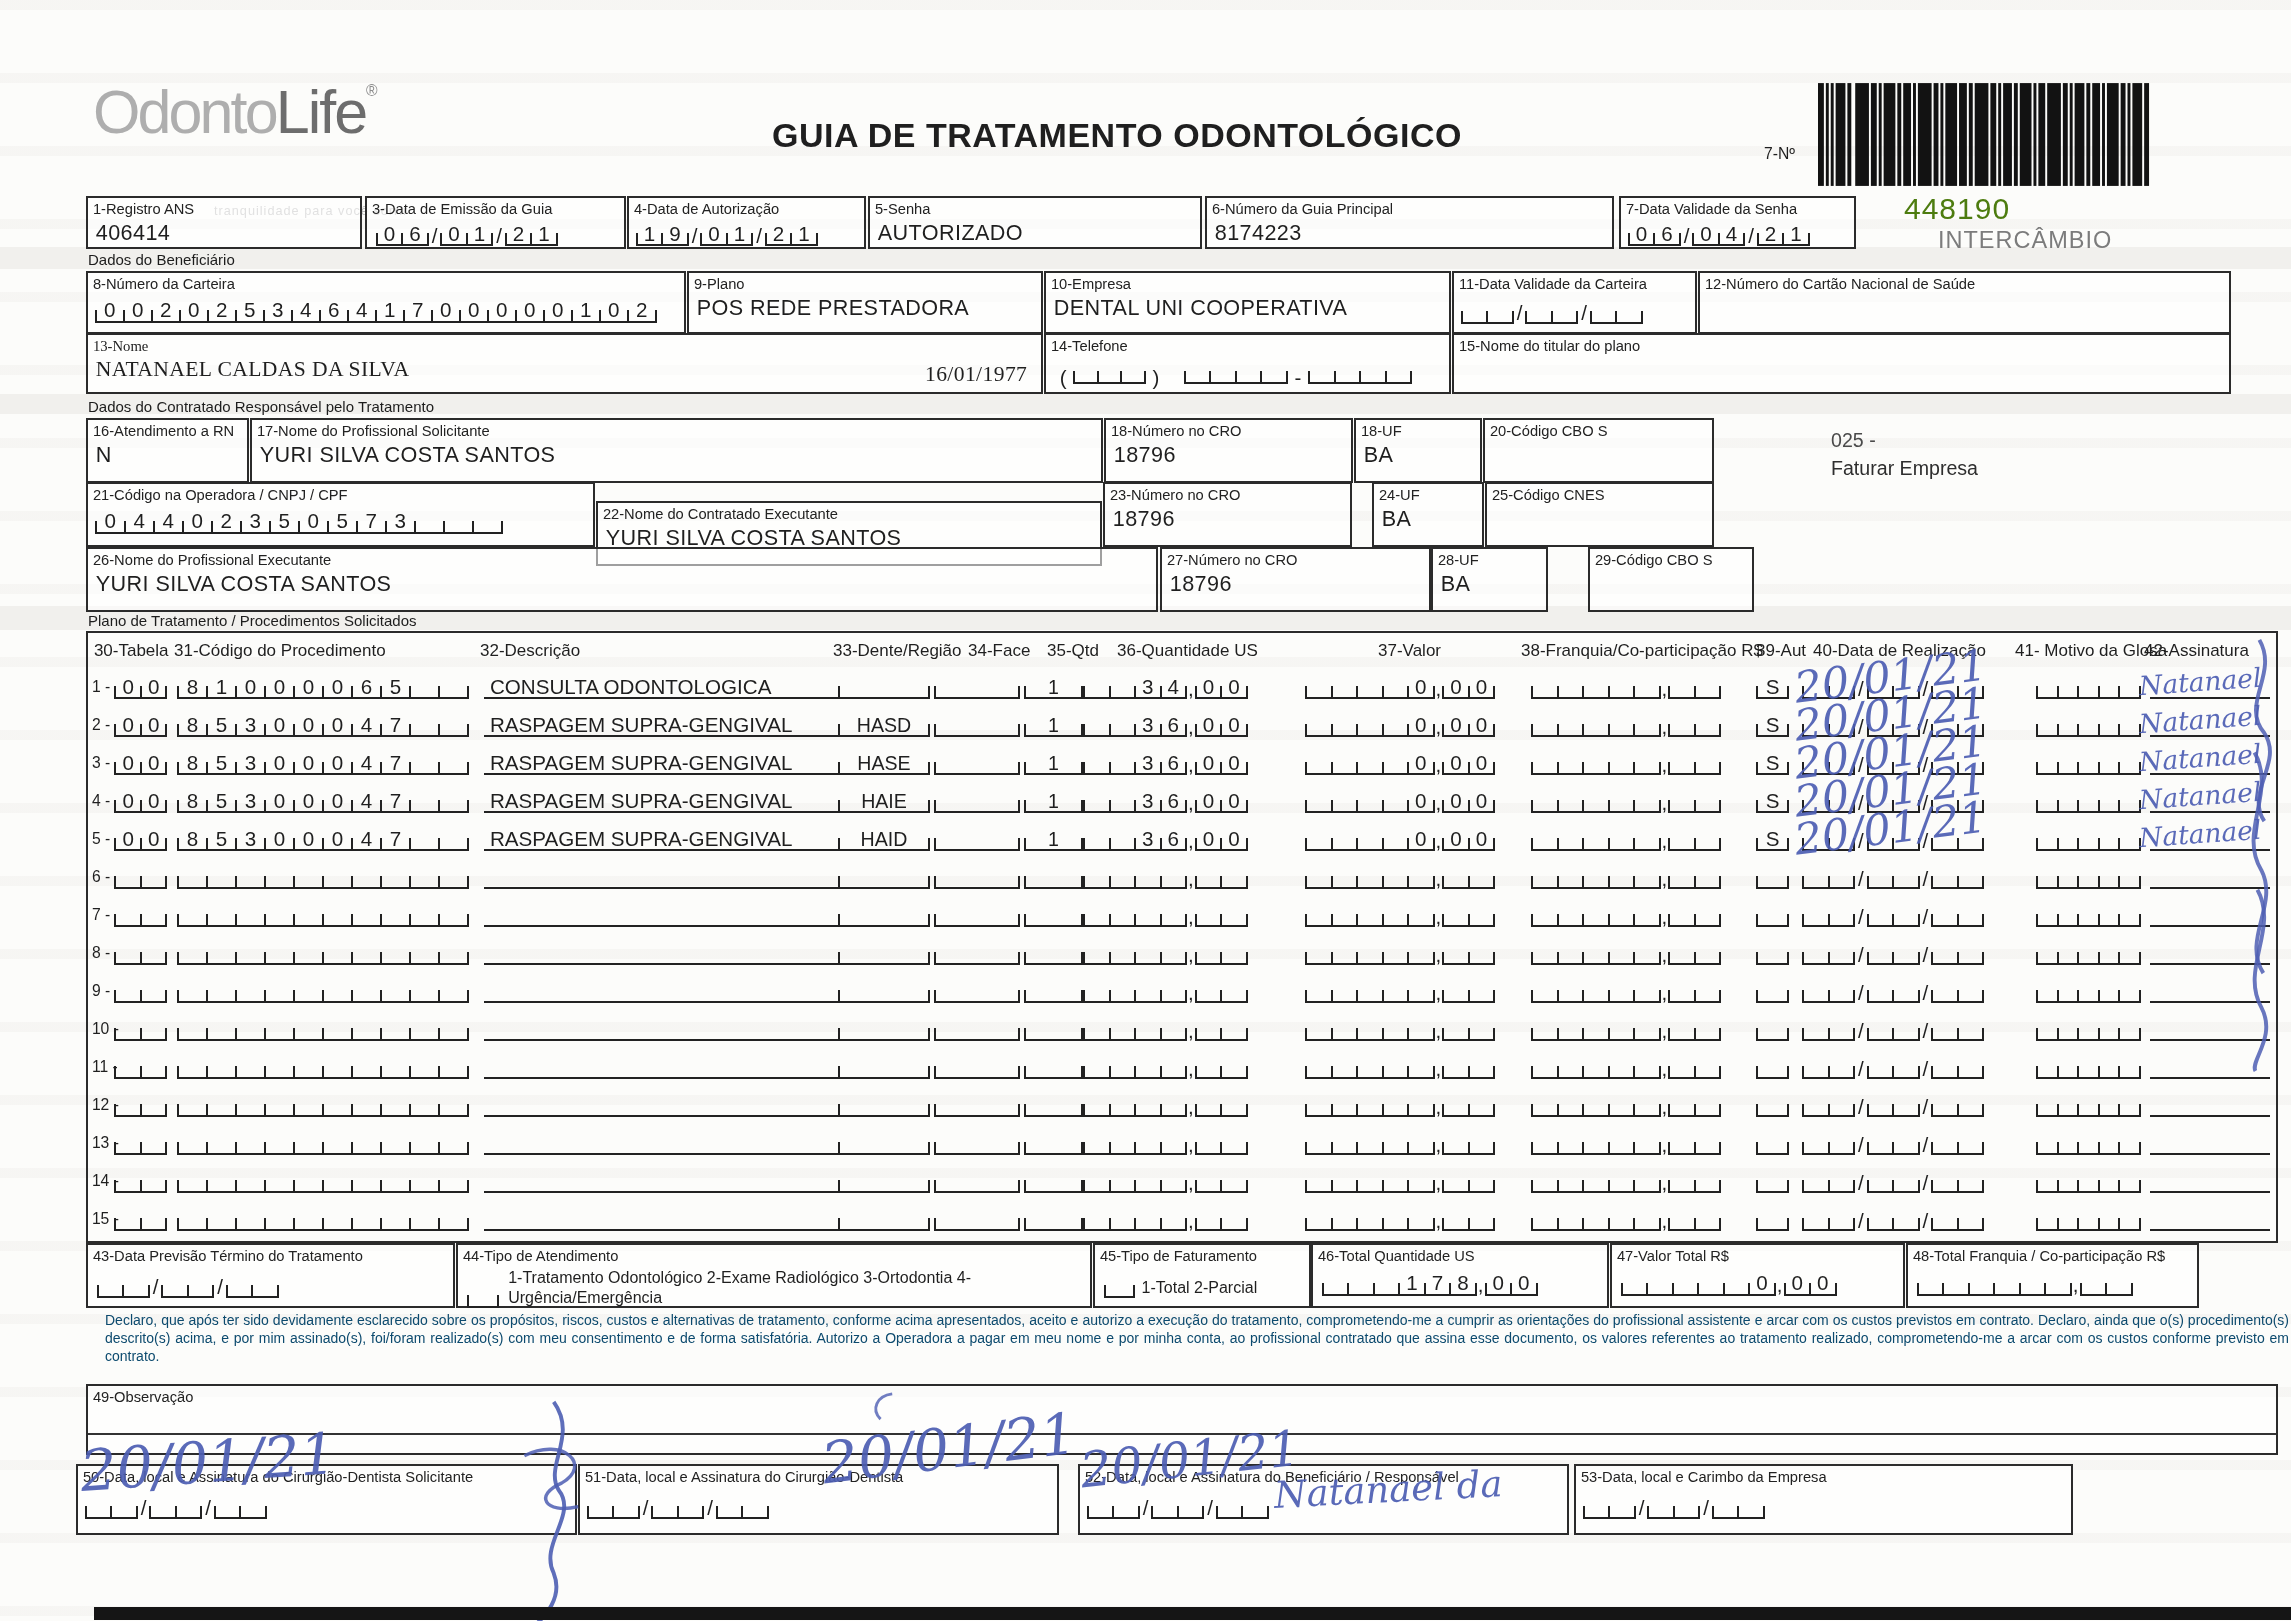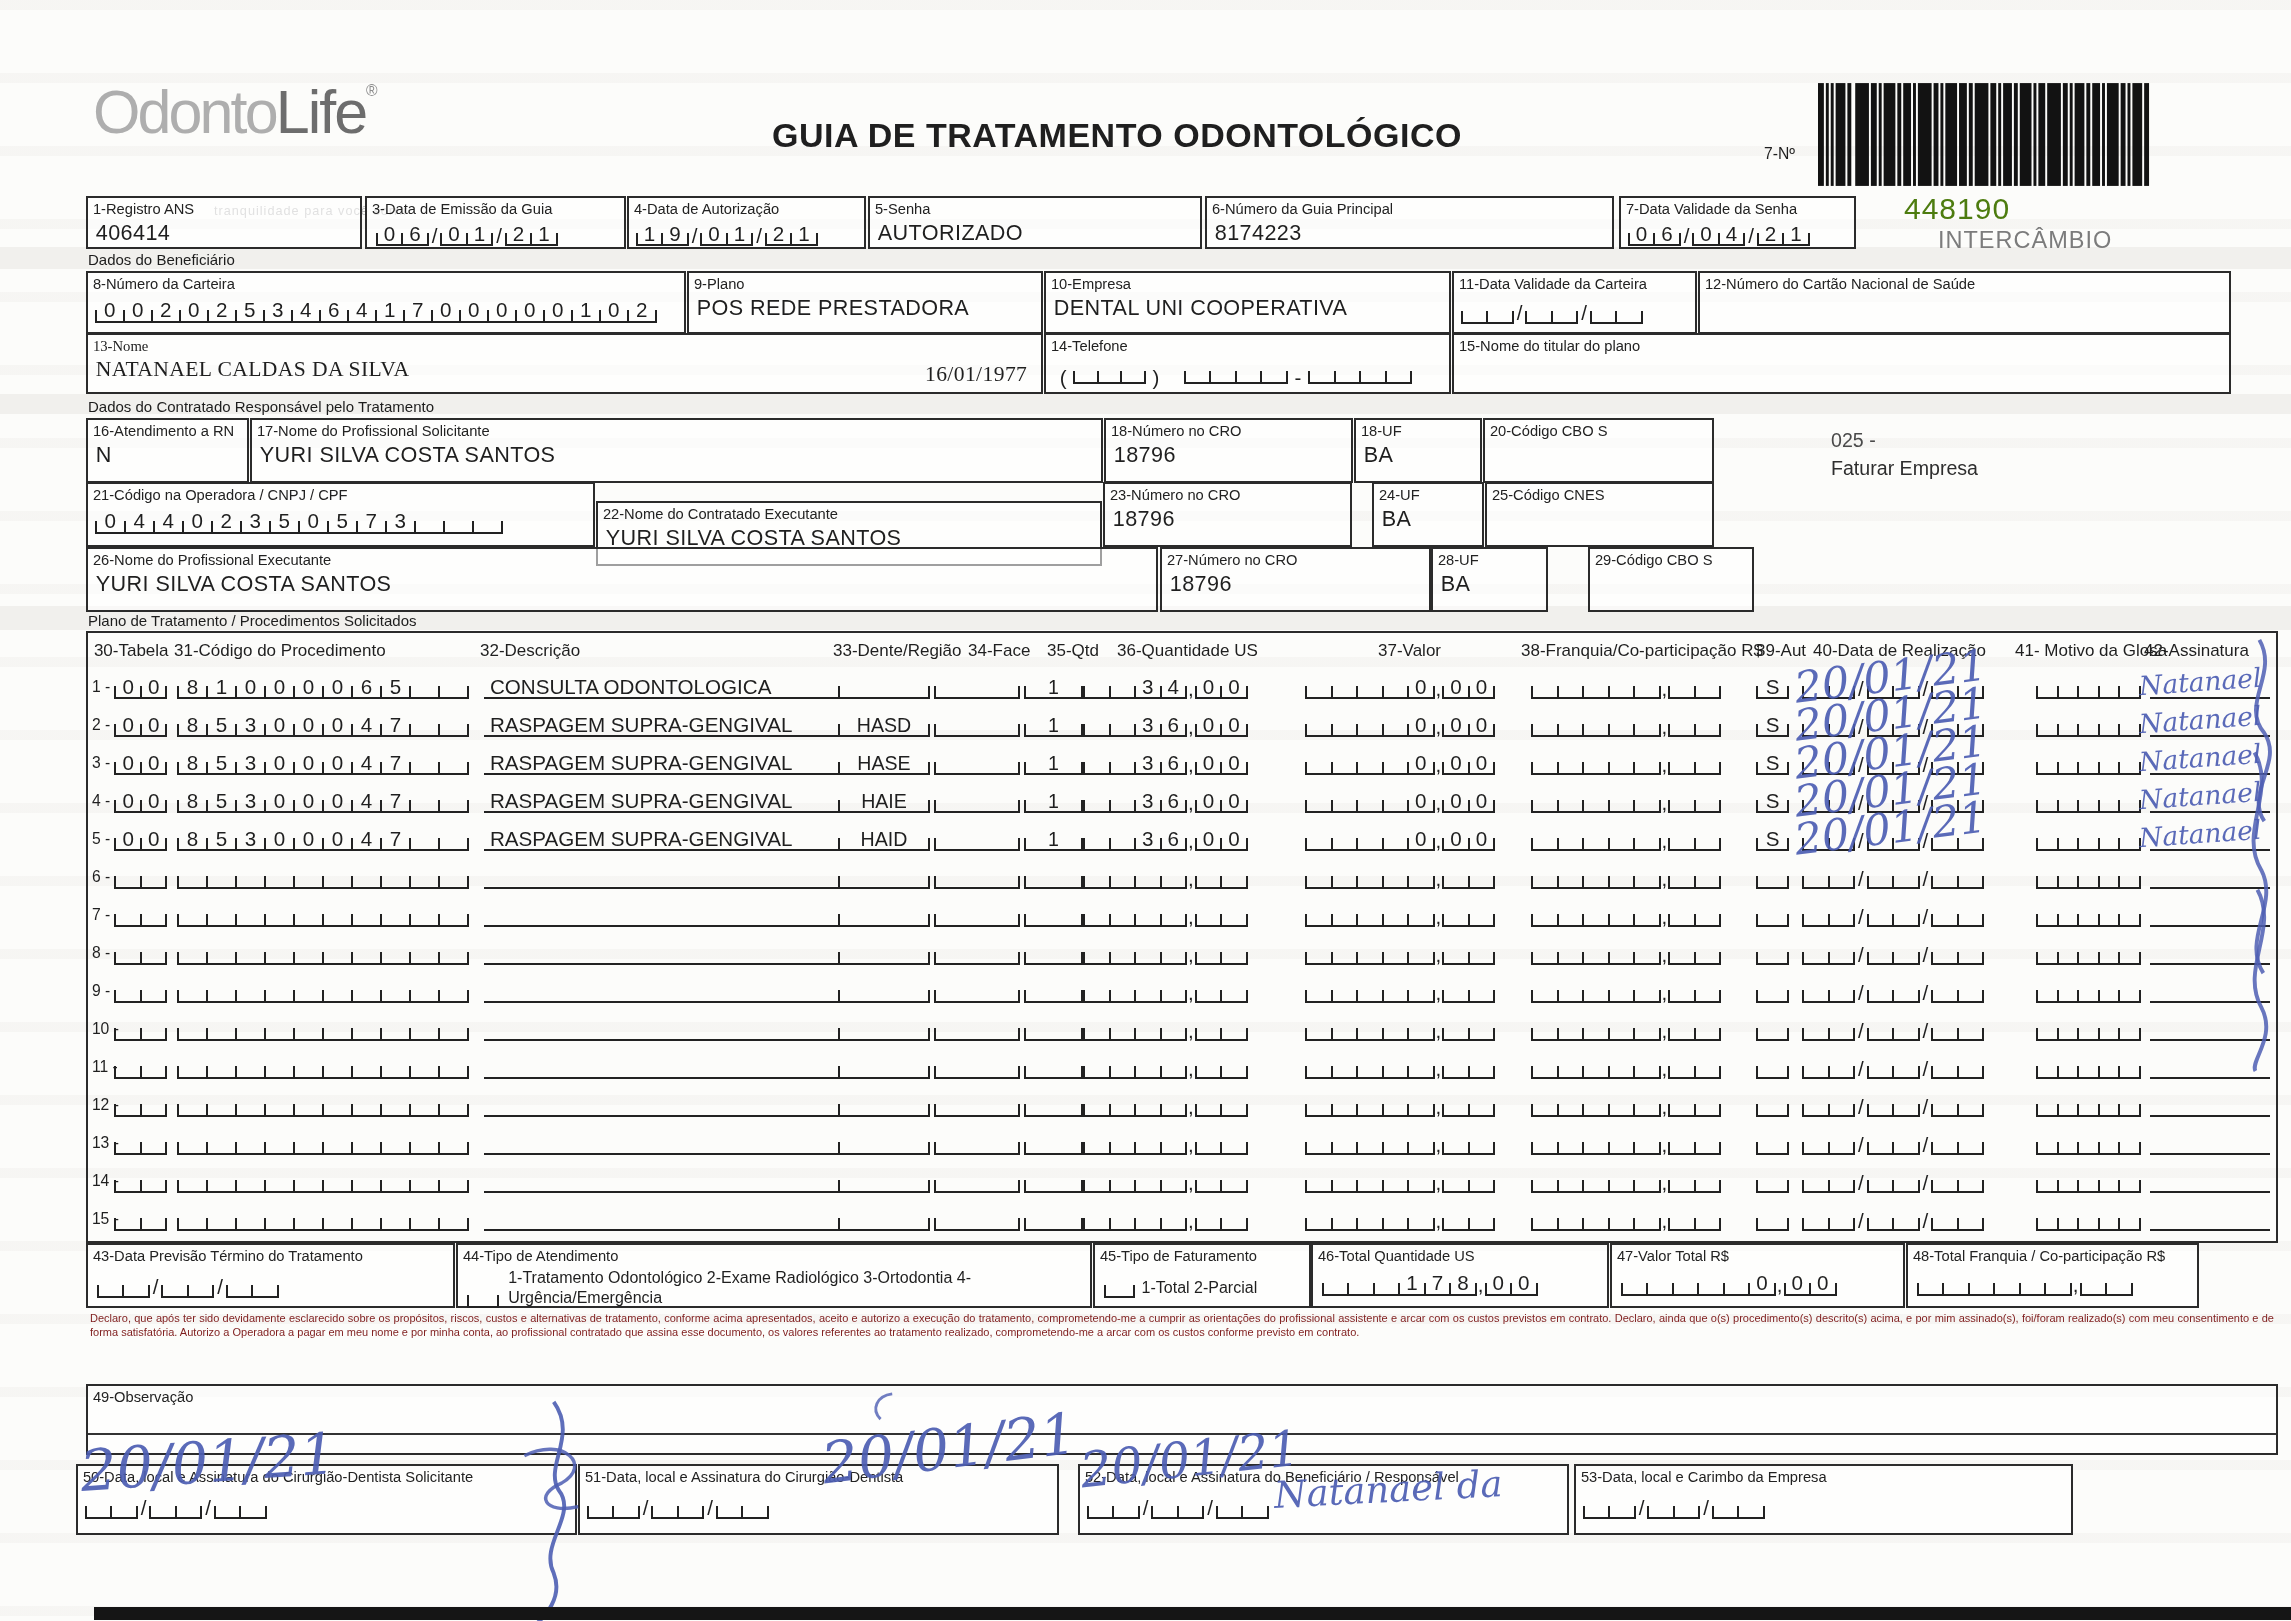--- a/index.html
+++ b/index.html
@@ -48,22 +48,22 @@
   .tagline{position:absolute;left:214px;top:204px;font-size:12.7px;color:#bdbdbd;letter-spacing:1px;}
   .title{position:absolute;left:676px;top:116px;width:882px;text-align:center;
          font-size:34px;font-weight:bold;letter-spacing:0.5px;}
   .bc-label{position:absolute;left:1764px;top:145px;font-size:15.7px;}
   .bc-num{position:absolute;left:1904px;top:192px;font-size:30px;color:#4d7c0f;letter-spacing:1px;}
   .bc-cap{position:absolute;left:1938px;top:227px;font-size:23.5px;color:#7c7c7c;letter-spacing:1px;}
 
   .hw{position:absolute;font-family:"DejaVu Serif",serif;font-style:italic;color:#4d5eb3;
       white-space:nowrap;pointer-events:none;opacity:.92;}
   .note{position:absolute;font-size:19.6px;color:#4a4a4a;white-space:nowrap;}
-  .decl{position:absolute;left:90px;top:1311px;width:2184px;font-size:11px;line-height:1.3;
-        text-align:justify;color:#7f1d1d;}
+  .decl{position:absolute;left:105px;top:1311px;width:2184px;font-size:14px;line-height:1.3;
+        text-align:justify;color:#0c4a6e;}
   .obsline{position:absolute;left:0;right:0;bottom:17.6px;border-top:2px solid #333;}
   #bottom-bar{position:absolute;left:94px;top:1607px;width:2197px;height:12.7px;background:#151515;}
   svg{overflow:visible;}
 </style>
 </head>
 <body>
 
 <div id="page">
 
   <div class="band" style="top:247px;height:21.6px;"></div>

